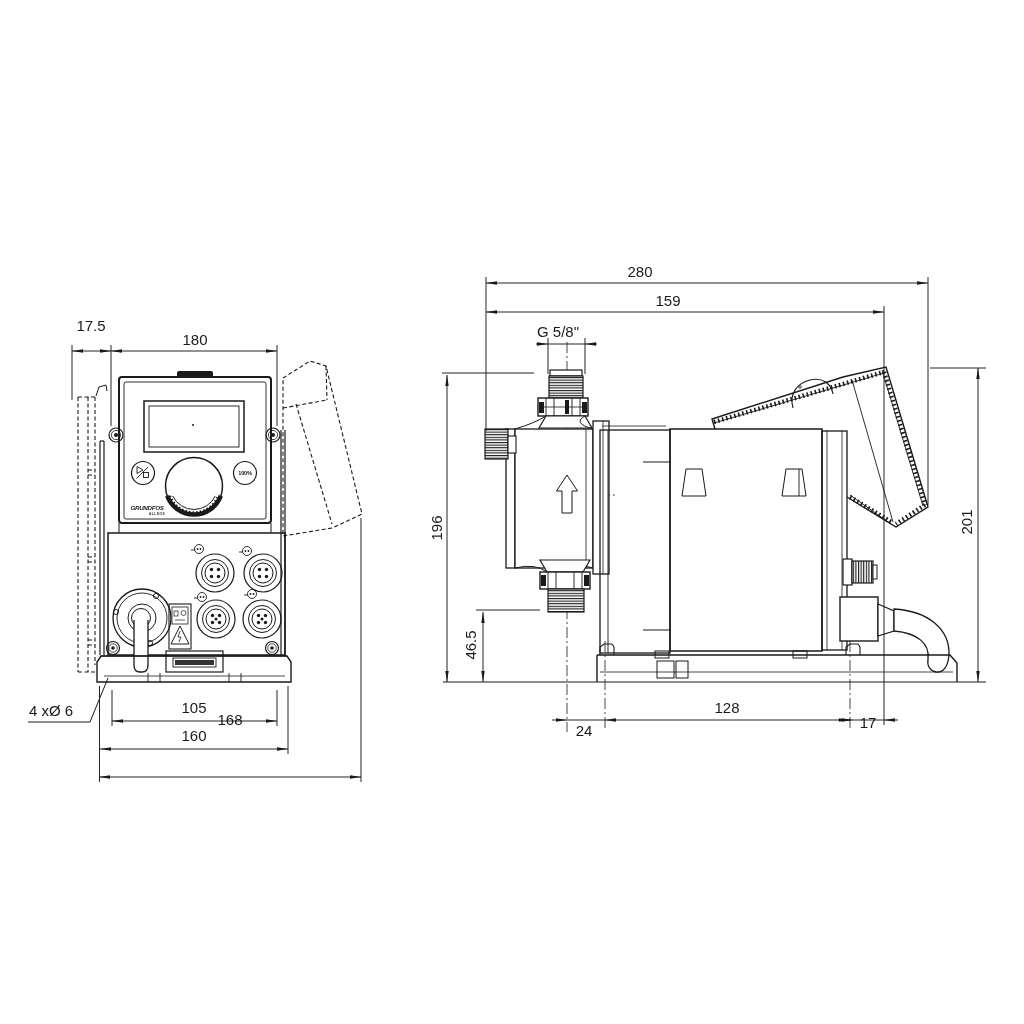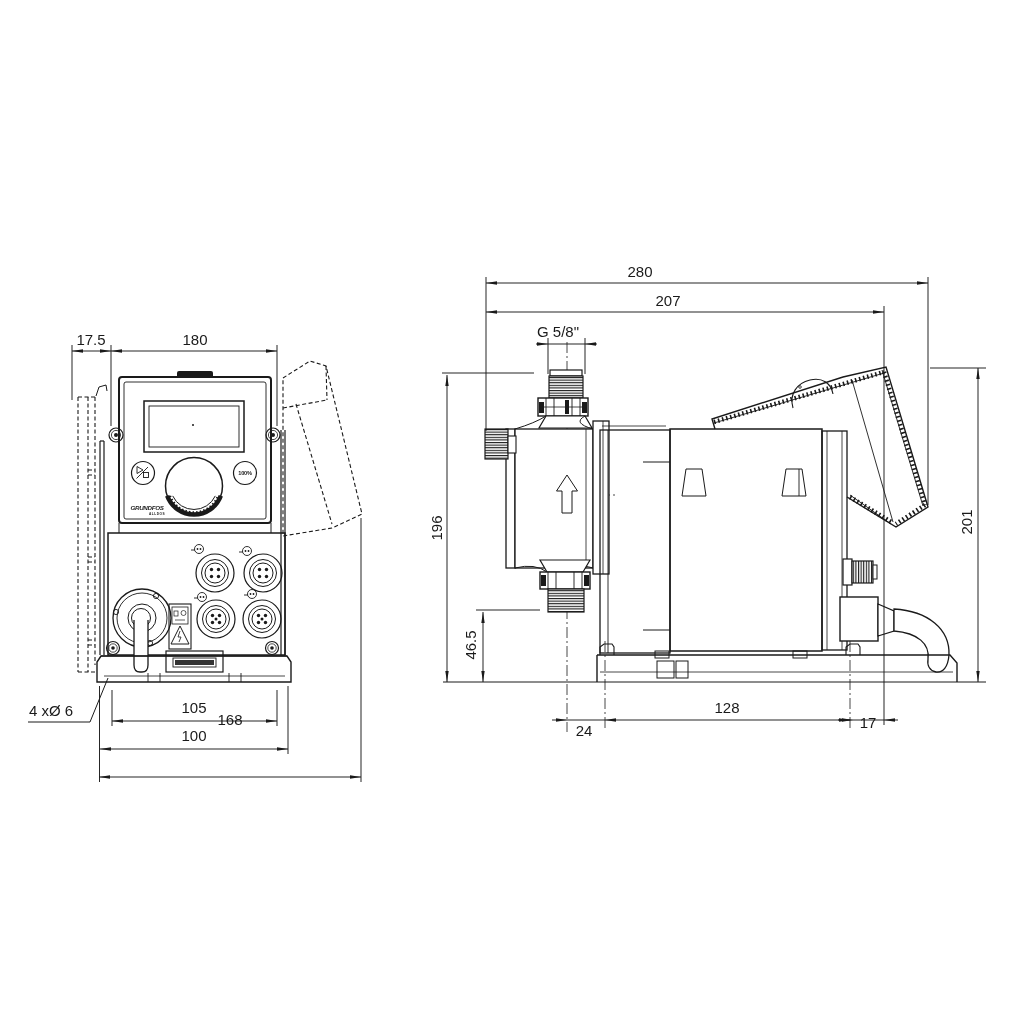--- a/index.html
+++ b/index.html
@@ -356,29 +356,29 @@
       <path d="M552,720 H567" marker-end="url(#arr)"></path>
       <path d="M567,720 H605"></path>
       <path d="M605,720 H850" marker-start="url(#arr)" marker-end="url(#arr)"></path>
       <path d="M838,720 H853" marker-end="url(#arr)"></path>
       <path d="M898,720 H884" marker-end="url(#arr)"></path>
       <path d="M853,720 H884"></path>
     </g>
   </g>
 </svg>
 
-  <div class="dim" style="left:91px;top:340px">17.5</div>
+  <div class="dim" style="left:91px;top:326px">17.5</div>
   <div class="dim" style="left:195px;top:340px">180</div>
   <div class="dim" style="left:194px;top:708px">105</div>
-  <div class="dim" style="left:194px;top:736px">100</div>
+  <div class="dim" style="left:194px;top:736px">160</div>
   <div class="dim" style="left:230px;top:720px">168</div>
   <div class="dim" style="left:51px;top:711px">4 xØ 6</div>
 
   <div class="dim" style="left:640px;top:272px">280</div>
-  <div class="dim" style="left:668px;top:301px">207</div>
+  <div class="dim" style="left:668px;top:301px">159</div>
   <div class="dim" style="left:558px;top:332px">G 5/8"</div>
   <div class="dim rot" style="left:436px;top:528px">196</div>
   <div class="dim rot" style="left:470px;top:645px">46.5</div>
   <div class="dim rot" style="left:966px;top:522px">201</div>
   <div class="dim" style="left:584px;top:731px">24</div>
   <div class="dim" style="left:727px;top:708px">128</div>
   <div class="dim" style="left:868px;top:723px">17</div>
 
   <div class="btnlabel" style="left:245px;top:473px">100%</div>
   <div class="logomain" style="left:147px;top:508px">GRUNDFOS</div>

